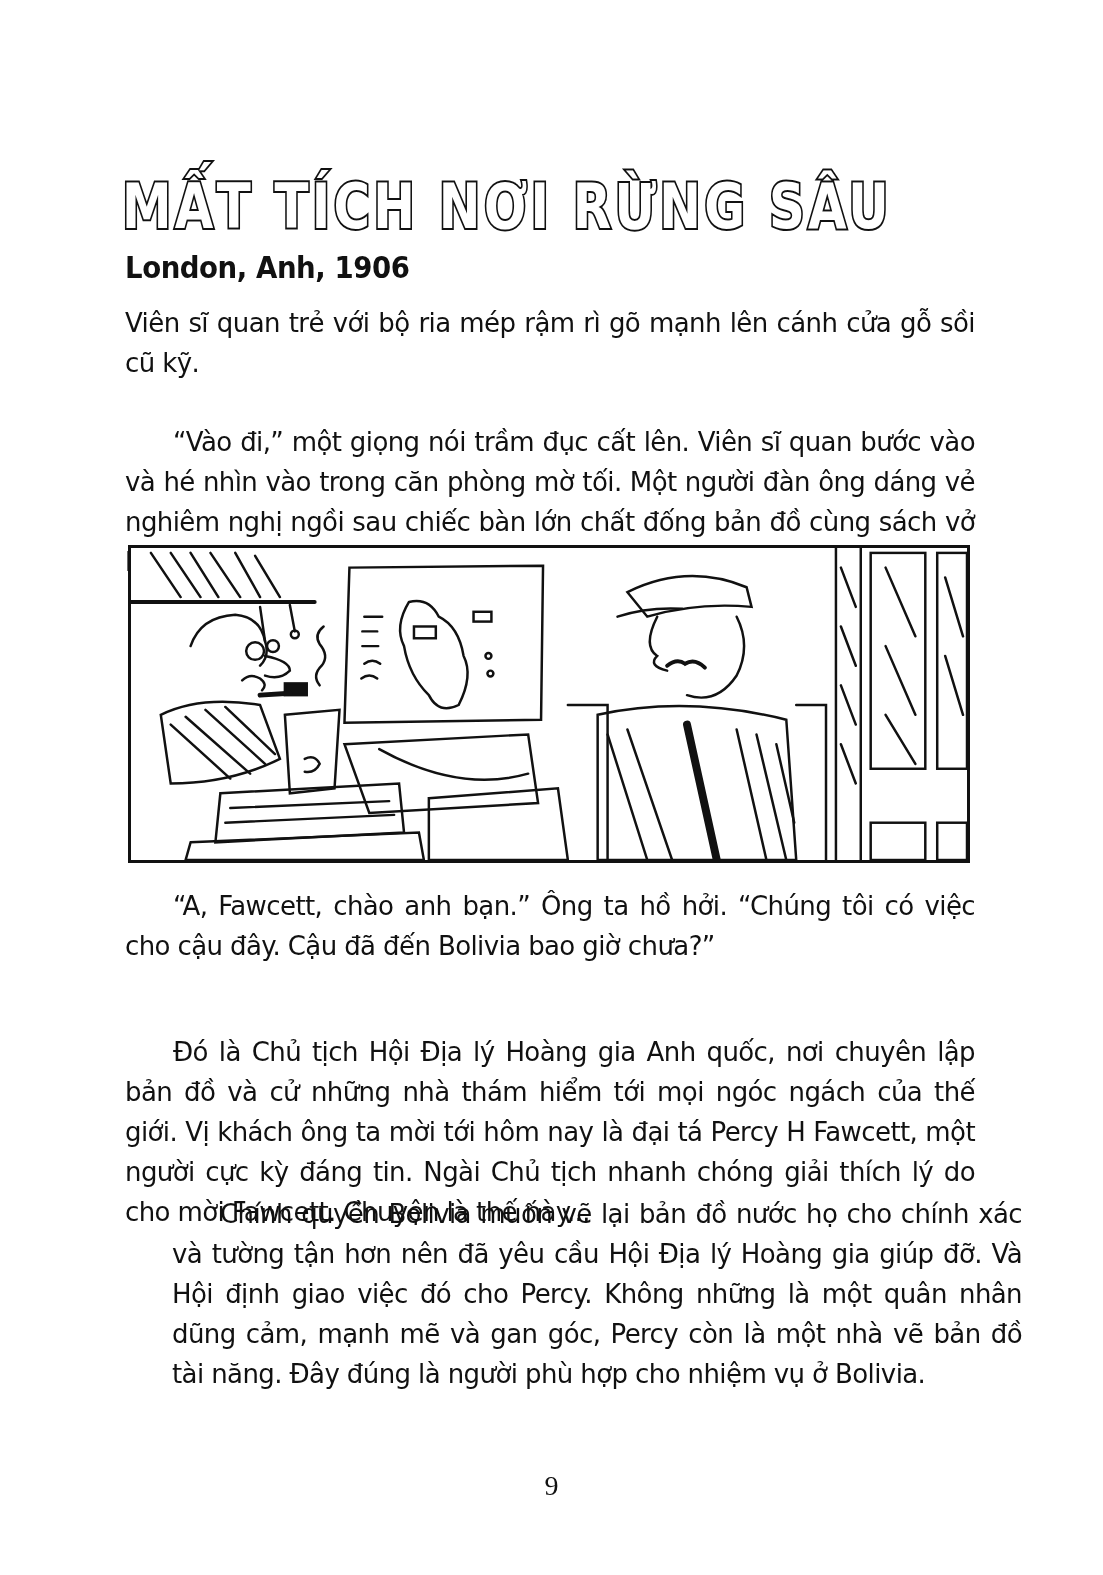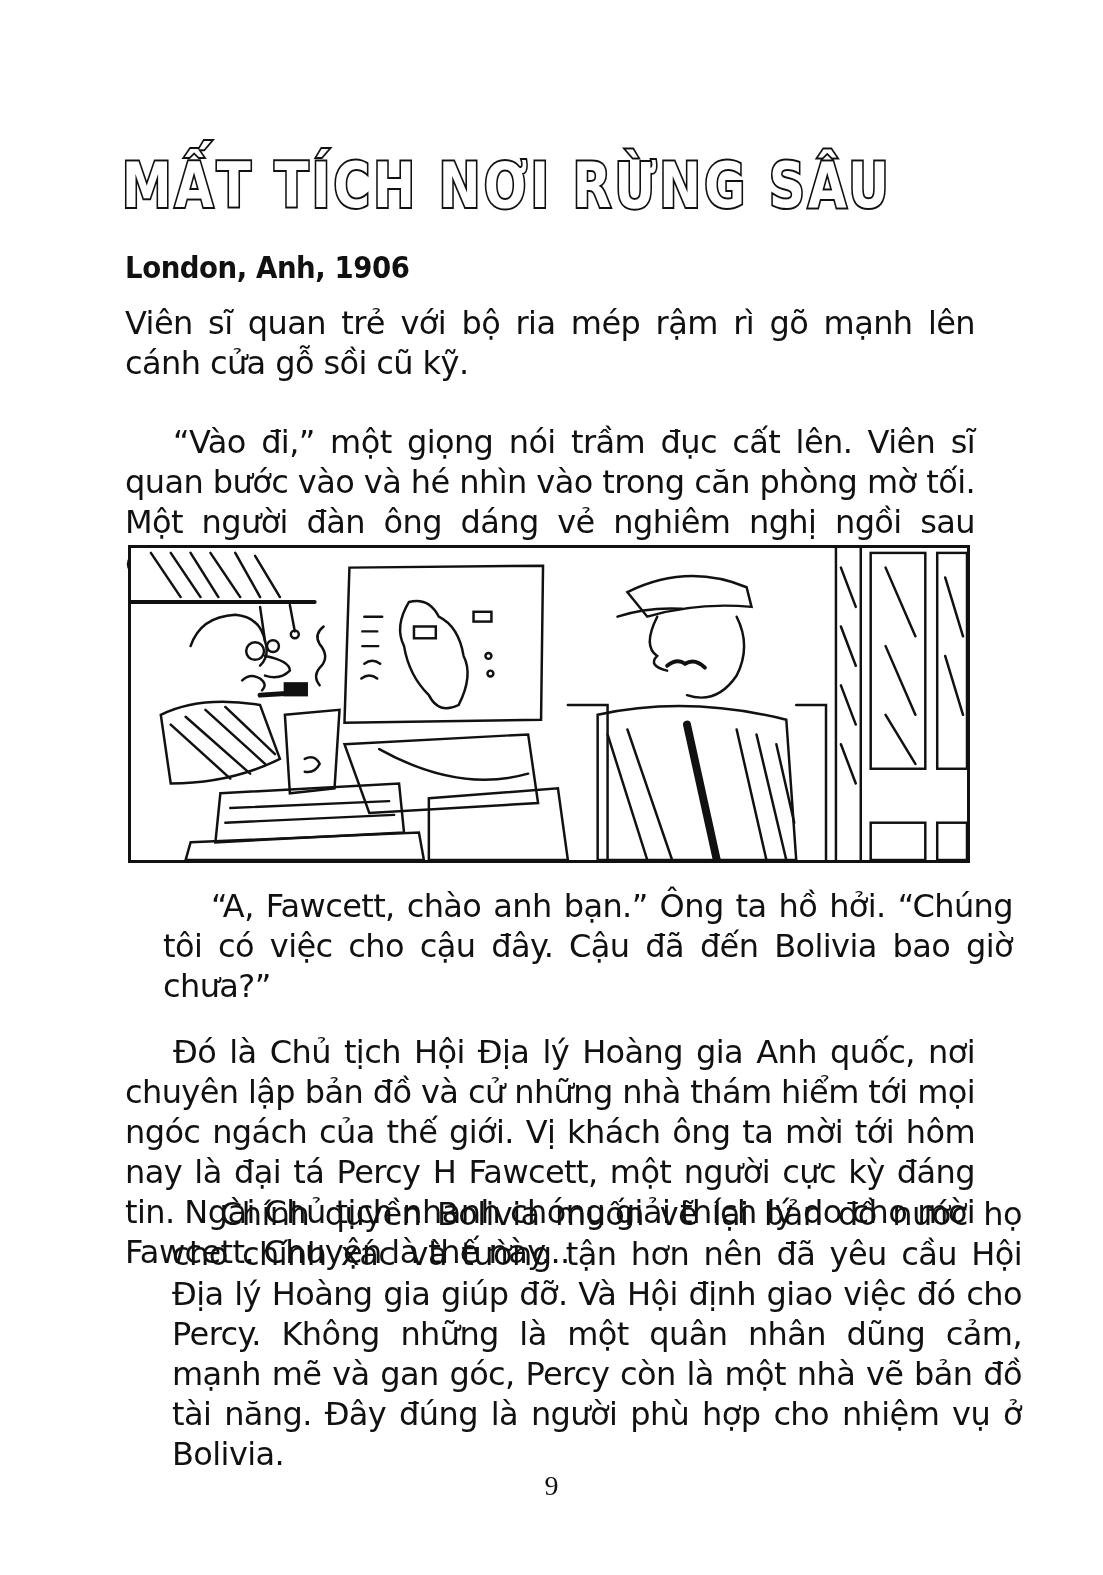--- a/index.html
+++ b/index.html
@@ -1,44 +1,44 @@
 <!DOCTYPE html>
 <html><head>
   <meta charset="utf-8">
   <style>
     html, body { margin: 0; padding: 0; background: #ffffff; }
     body {
       width: 1103px; height: 1575px; position: relative; overflow: hidden;
       font-family: "Liberation Sans", sans-serif; color: #111111;
     }
     .page-title {
-      position: absolute; left: 118px; top: 139px; width: 780px; height: 80px;
+      position: absolute; left: 118px; top: 160px; width: 780px; height: 80px;
     }
     .page-title svg { width: 100%; height: 100%; }
     .page-title text {
       font-family: "DejaVu Sans", sans-serif; font-weight: bold;
       font-size: 62px; letter-spacing: 4px;
       fill: #ffffff; stroke: #111111; stroke-width: 4px;
       paint-order: stroke fill;
     }
     .section-heading {
       position: absolute; left: 125px; top: 250px;
       font-family: "DejaVu Sans", sans-serif; font-weight: bold;
       font-size: 30px; letter-spacing: -0.5px; margin: 0; transform: scaleX(0.92); transform-origin: left;
     }
     .para {
       position: absolute; left: 125px; width: 850px; margin: 0;
-      font-family: "DejaVu Sans", sans-serif; font-size: 32px;
+      font-family: "DejaVu Sans", sans-serif; font-size: 26px;
       line-height: 40px; letter-spacing: -0.6px; text-align: justify;
       transform-origin: left top;
     }
     .para.indent { text-indent: 48px; }
     .p1 { top: 303px; }
     .p2 { top: 422px; }
-    .p3 { top: 886px; margin-left: 38px; }
+    .p3 { top: 886px; }
     .p4 { top: 1032px; }
     .p5 { top: 1194px; margin-left: 47px; }
     .illustration {
       position: absolute; left: 128px; top: 545px; width: 842px; height: 318px;
       border: 3px solid #111; box-sizing: border-box; background: #fff; overflow: hidden;
     }
     .illustration svg { width: 100%; height: 100%; display: block; }
     .page-number {
       position: absolute; left: 0; width: 1103px; top: 1470px; text-align: center;
       font-family: "Liberation Serif", serif; font-size: 28px; margin: 0;

